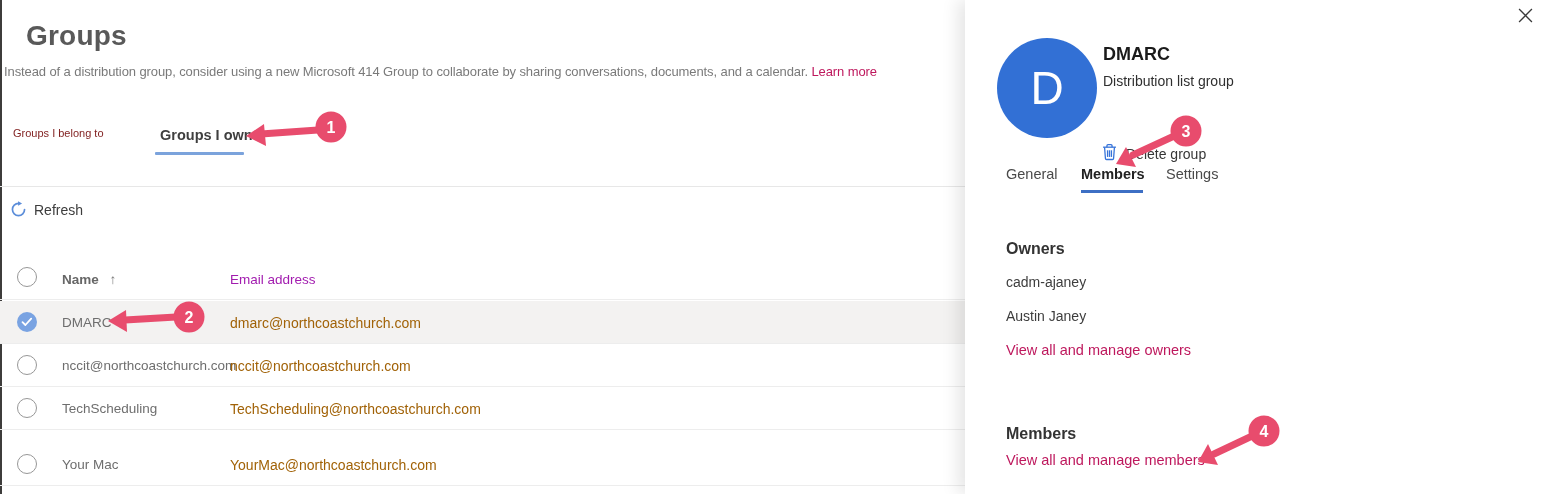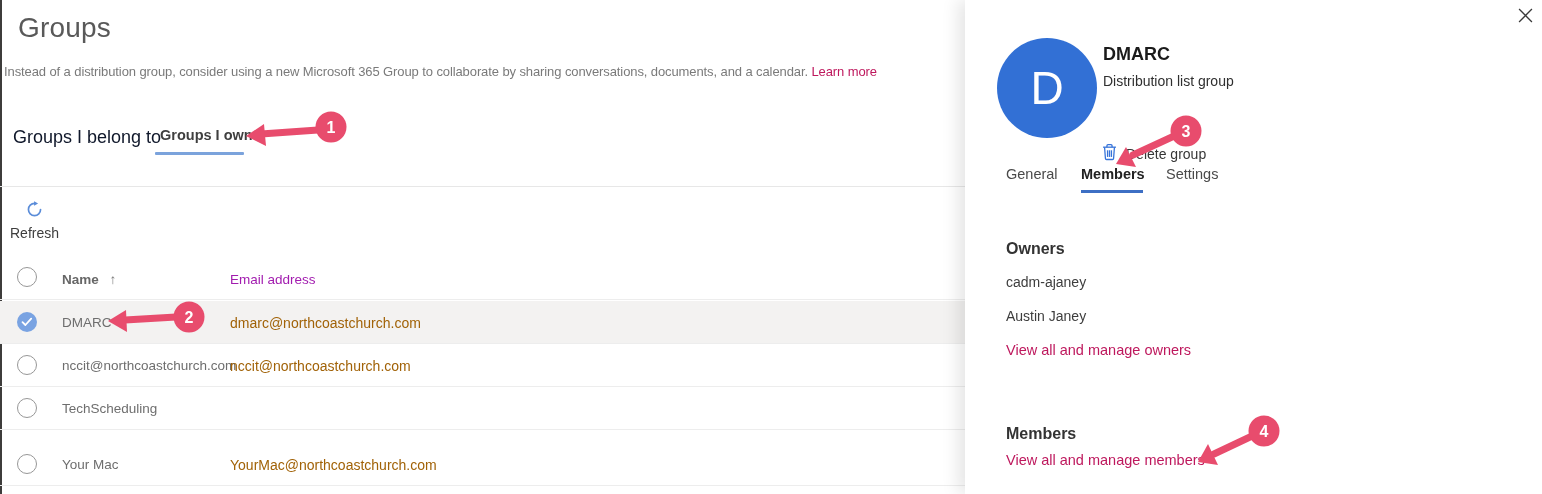--- a/index.html
+++ b/index.html
@@ -13,40 +13,40 @@
     color: #444;
   }
   .abs { position: absolute; }
 
   
   .left-edge { left: 0; top: 0; width: 2px; height: 494px; background: #3d3c3b; }
 
   
   .page-title {
     left: 10px; top: 4px;
-    font-size: 28px; font-weight: 400; color: #595959;
-    margin: 8px; letter-spacing: .2px;
+    font-size: 28px; font-weight: 700; color: #595959;
+    margin: 16px; letter-spacing: .2px;
   }
   .description {
     left: 4px; top: 64px;
     font-size: 13px; letter-spacing: -0.1px;
     color: #7a7a7a; white-space: nowrap;
   }
   .link { color: #be185d; text-decoration: none; cursor: pointer; }
 
-  .tab-belong { left: 13px; top: 127px; font-size: 18px; color: #0f172a; cursor: pointer; }
+  .tab-belong { left: 13px; top: 127px; font-size: 11px; color: #7f1d1d; cursor: pointer; }
   .tab-own    { left: 160px; top: 127px; font-size: 14.5px; color: #3f3f3f; font-weight: 600; cursor: pointer; }
   .tab-own-underline { left: 155px; top: 152px; width: 89px; height: 3px; background: #7ba3dc; border-radius: 1px; }
 
   .divider-top { left: 0; top: 186px; width: 100%; height: 1px; background: #e7e7e7; }
 
   .refresh {
     left: 10px; top: 201px;
     display: flex; align-items: center; gap: 7px;
-    font-size: 14px; color: #3d3d3d; cursor: pointer; flex-direction: column;
+    font-size: 14px; color: #3d3d3d; cursor: pointer;
   }
   .refresh svg { display: block; }
 
   .table-header { left: 0; top: 259px; width: 965px; height: 41px; border-bottom: 1px solid #ededed; padding-left: 8px; }
   .hdr-name  { left: 62px; top: 13px; font-size: 13.5px; font-weight: 600; color: #676767; }
   .hdr-sort  { margin-left: 7px; font-weight: 400; color: #7d7d7d; }
   .hdr-email { left: 230px; top: 13px; font-size: 13.5px; color: #a21caf; }
 
   .radio {
     width: 20px; height: 20px; border-radius: 50%;
@@ -113,21 +113,21 @@
 </style>
 </head>
 <body>
 
 <div class="abs left-edge"></div>
 
 <div>
   <h1 class="abs page-title">Groups</h1>
 
   <div class="abs description">
-    <span>Instead of a distribution group, consider using a new Microsoft 365 Group to collaborate by sharing conversations, documents, and a calendar.</span>
+    <span>Instead of a distribution group, consider using a new Microsoft 414 Group to collaborate by sharing conversations, documents, and a calendar.</span>
     <a class="link">Learn more</a>
   </div>
 
   <span class="abs tab-belong">Groups I belong to</span>
   <span class="abs tab-own">Groups I own</span>
   <div class="abs tab-own-underline"></div>
 
   <div class="abs divider-top"></div>
 
   <div class="abs refresh">
@@ -161,20 +161,21 @@
 
   <div class="abs row" style="top:344px">
     <div class="radio"></div>
     <span class="cell-name">nccit@northcoastchurch.com</span>
     <span class="cell-email">nccit@northcoastchurch.com</span>
   </div>
 
   <div class="abs row" style="top:387px">
     <div class="radio"></div>
     <span class="cell-name">TechScheduling</span>
+    <span class="cell-email">TechScheduling@northcoastchurch.com</span>
   </div>
 
   <div class="abs row" style="top:443px">
     <div class="radio"></div>
     <span class="cell-name">Your Mac</span>
     <span class="cell-email">YourMac@northcoastchurch.com</span>
   </div>
 </div>
 
 <div class="abs panel">

